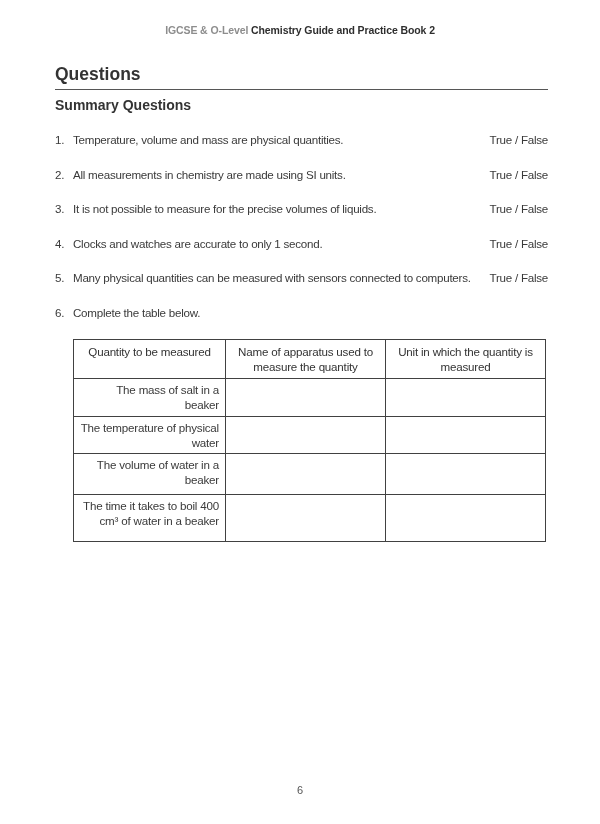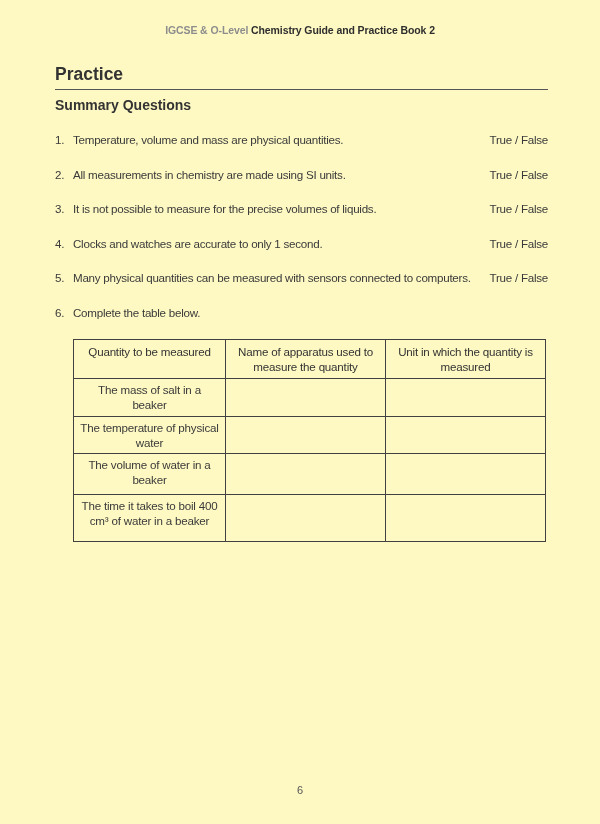--- a/index.html
+++ b/index.html
@@ -1,21 +1,21 @@
 <!DOCTYPE html>
 <html><head>
 <meta charset="utf-8">
 <style>
   * { margin:0; padding:0; box-sizing:border-box; }
   html,body { background:#e9e9e9; }
   .page {
     position:relative;
     width:600px; height:824px;
     margin:0 auto;
-    background:#fef9c3;
+    background:#ffffff;
     font-family:"Liberation Sans", sans-serif;
     color:#3a3a3a;
     overflow:hidden;
   }
   .running-header {
     position:absolute; top:24px; left:0; right:0;
     text-align:center;
     font-size:10.5px; font-weight:bold;
     letter-spacing:-0.1px;
   }
@@ -70,21 +70,21 @@
   table.apparatus col.c3 { width:160px; }
   table.apparatus th {
     font-weight:normal;
     text-align:center;
     line-height:15px;
     padding:4px 4px;
     height:38px;
     color:#333333;
   }
   table.apparatus td {
-    text-align:center;
+    text-align:right;
     line-height:15px;
     padding:3px 6px;
   }
   tbody tr:nth-child(1) td { height:38px; }
   tbody tr:nth-child(2) td { height:37px; }
   tbody tr:nth-child(3) td { height:41px; }
   tbody tr:nth-child(4) td { height:47px; }
 
   .page-number {
     position:absolute; bottom:28px; left:0; right:0;
@@ -97,21 +97,21 @@
 
 <div class="page">
 
   <div class="running-header">
     <span class="series">IGCSE &amp; O-Level</span>
     <span class="book">Chemistry Guide and Practice Book 2</span>
   </div>
 
   <div class="content">
 
-    <div class="practice-title">Practice</div>
+    <div class="practice-title">Questions</div>
     <div class="summary-title">Summary Questions</div>
 
     <div class="questions">
 
       <div class="q-row">
         <span class="q-num">1.</span>
         <span class="q-text">Temperature, volume and mass are physical quantities.</span>
         <span class="q-ans">True / False</span>
       </div>
 

